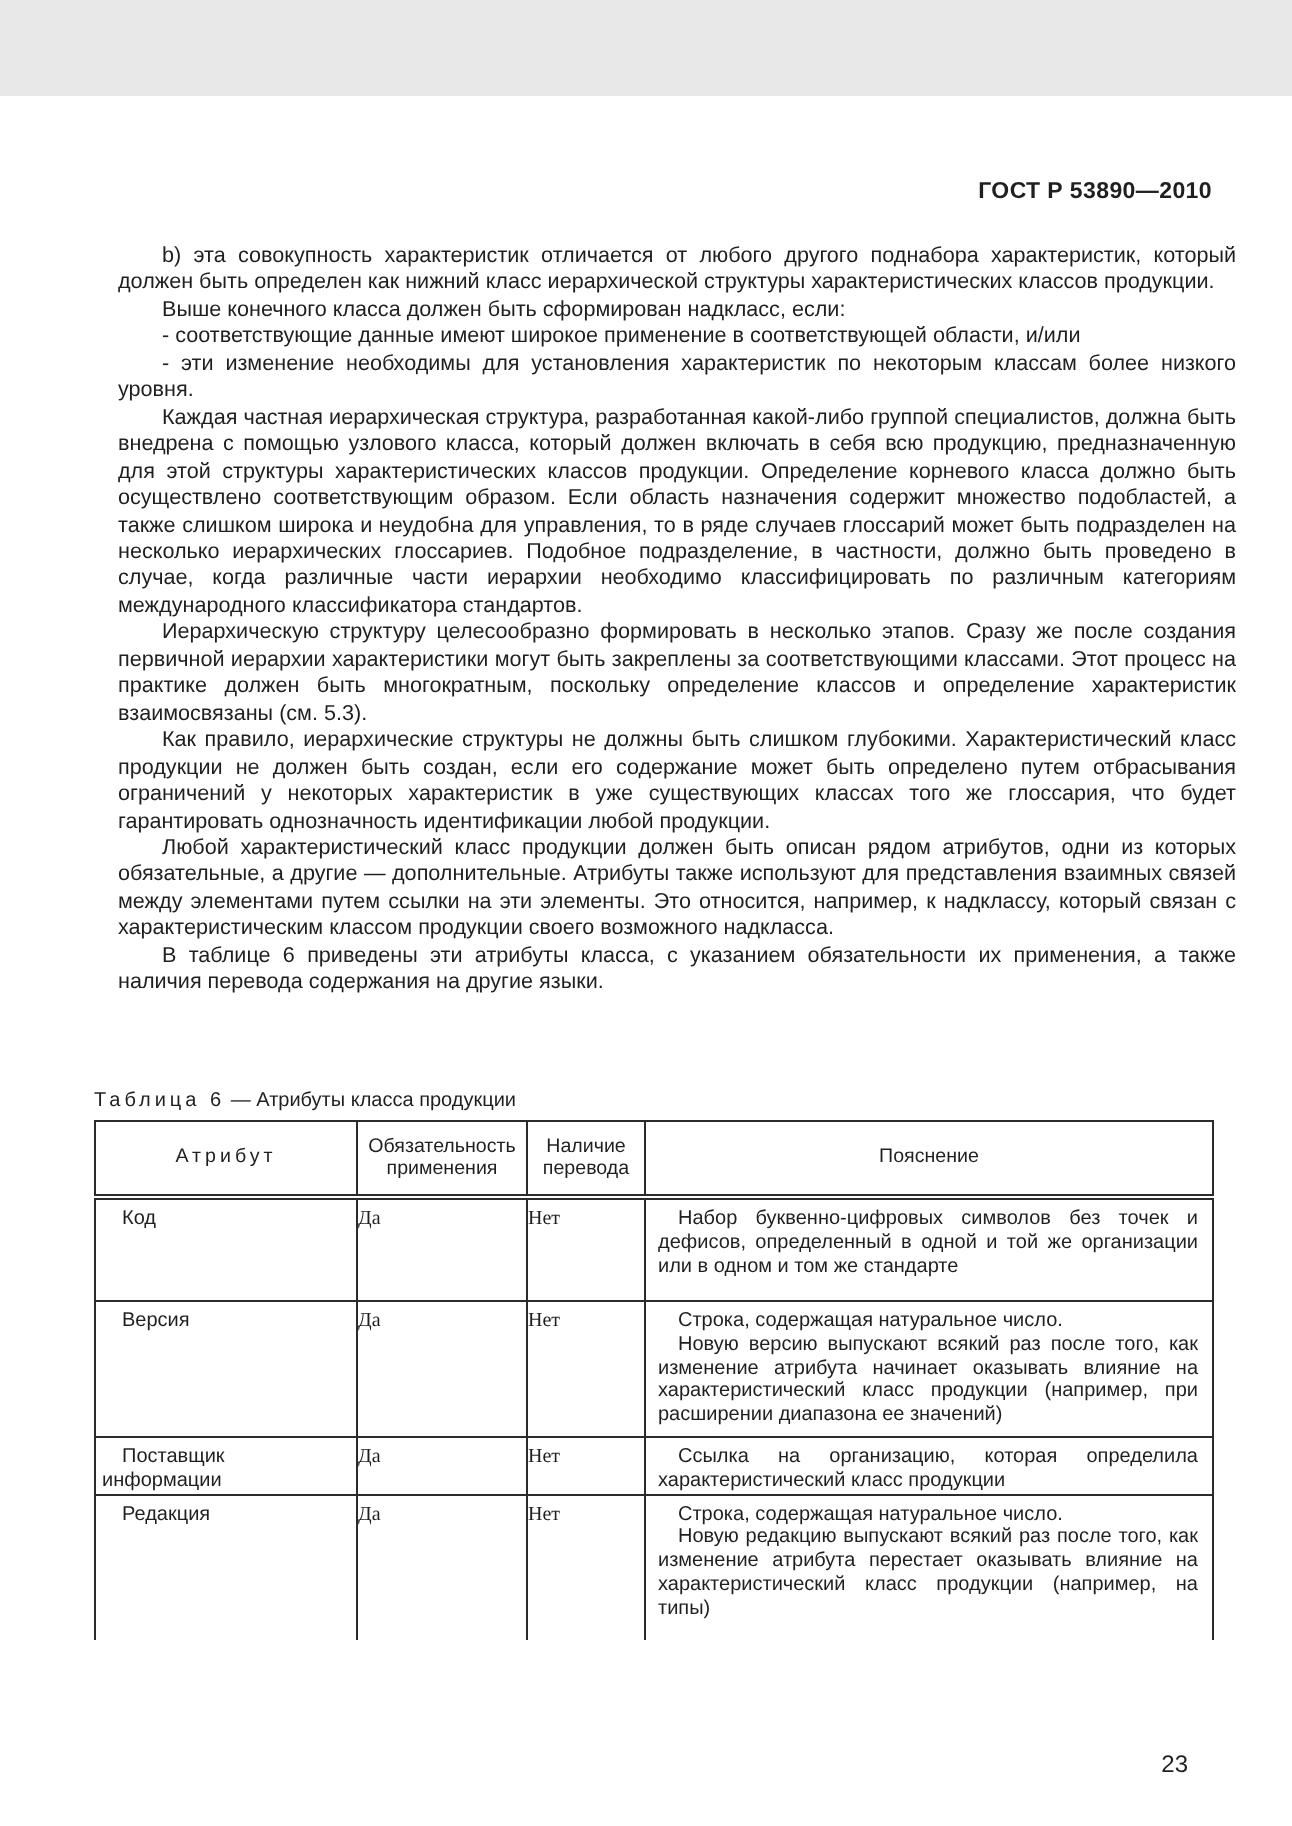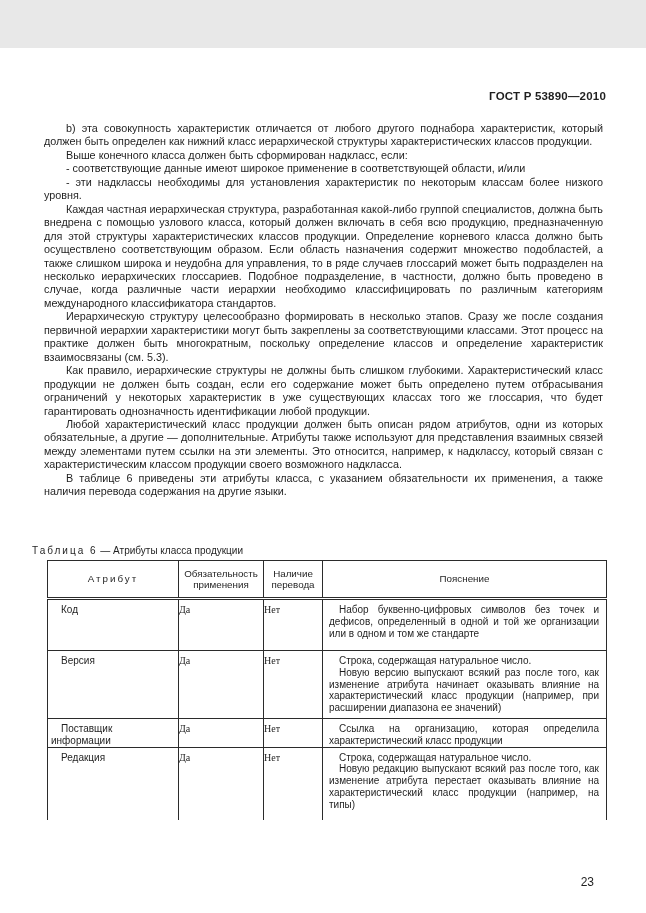--- a/index.html
+++ b/index.html
@@ -10,29 +10,29 @@
     font-family:"Liberation Sans", sans-serif;
     color:#1f1f1f;
     overflow:hidden;
     margin-top:48px;
   }
   .doc-header{
     position:absolute;top:42px;left:47px;width:559px;
     text-align:right;font-weight:bold;font-size:11.5px;letter-spacing:.2px;
   }
   .body-text{
-    position:absolute;top:74px;left:44px;width:559px;
+    position:absolute;top:74px;left:59px;width:559px;
     font-size:10.8px;line-height:13.45px;
   }
   .body-text p{
     margin:0;text-align:justify;text-indent:22px;
   }
   .body-text p.heading{font-weight:bold;text-align:left;}
   .table-caption{
-    position:absolute;top:497px;left:32px;width:559px;
+    position:absolute;top:497px;left:47px;width:559px;
     font-size:10px;
   }
   .ls{letter-spacing:2px;}
   table.attr-table{
     position:absolute;top:512px;left:47px;
     width:559px;
     border-collapse:collapse;table-layout:fixed;
   }
   .attr-table th,.attr-table td{
     border:1px solid #2b2b2b;
@@ -71,21 +71,21 @@
 <body>
 
 <div class="page">
 
   <div class="doc-header">ГОСТ Р 53890—2010</div>
 
   <div class="body-text">
     <p>b) эта совокупность характеристик отличается от любого другого поднабора характеристик, который должен быть определен как нижний класс иерархической структуры характеристических классов продукции.</p>
     <p>Выше конечного класса должен быть сформирован надкласс, если:</p>
     <p>- соответствующие данные имеют широкое применение в соответствующей области, и/или</p>
-    <p>- эти надклассы необходимы для установления характеристик по некоторым классам более низкого уровня.</p>
+    <p>- эти изменение необходимы для установления характеристик по некоторым классам более низкого уровня.</p>
     <p>Каждая частная иерархическая структура, разработанная какой-либо группой специалистов, должна быть внедрена с помощью узлового класса, который должен включать в себя всю продукцию, предназначенную для этой структуры характеристических классов продукции. Определение корневого класса должно быть осуществлено соответствующим образом. Если область назначения содержит множество подобластей, а также слишком широка и неудобна для управления, то в ряде случаев глоссарий может быть подразделен на несколько иерархических глоссариев. Подобное подразделение, в частности, должно быть проведено в случае, когда различные части иерархии необходимо классифицировать по различным категориям международного классификатора стандартов.</p>
     <p>Иерархическую структуру целесообразно формировать в несколько этапов. Сразу же после создания первичной иерархии характеристики могут быть закреплены за соответствующими классами. Этот процесс на практике должен быть многократным, поскольку определение классов и определение характеристик взаимосвязаны (см. 5.3).</p>
     <p>Как правило, иерархические структуры не должны быть слишком глубокими. Характеристический класс продукции не должен быть создан, если его содержание может быть определено путем отбрасывания ограничений у некоторых характеристик в уже существующих классах того же глоссария, что будет гарантировать однозначность идентификации любой продукции.</p>
     <p>Любой характеристический класс продукции должен быть описан рядом атрибутов, одни из которых обязательные, а другие — дополнительные. Атрибуты также используют для представления взаимных связей между элементами путем ссылки на эти элементы. Это относится, например, к надклассу, который связан с характеристическим классом продукции своего возможного надкласса.</p>
     <p>В таблице 6 приведены эти атрибуты класса, с указанием обязательности их применения, а также наличия перевода содержания на другие языки.</p>
   </div>
 
   <div class="table-caption">
     <span class="ls">Таблица 6</span>
     <span>— Атрибуты класса продукции</span>

